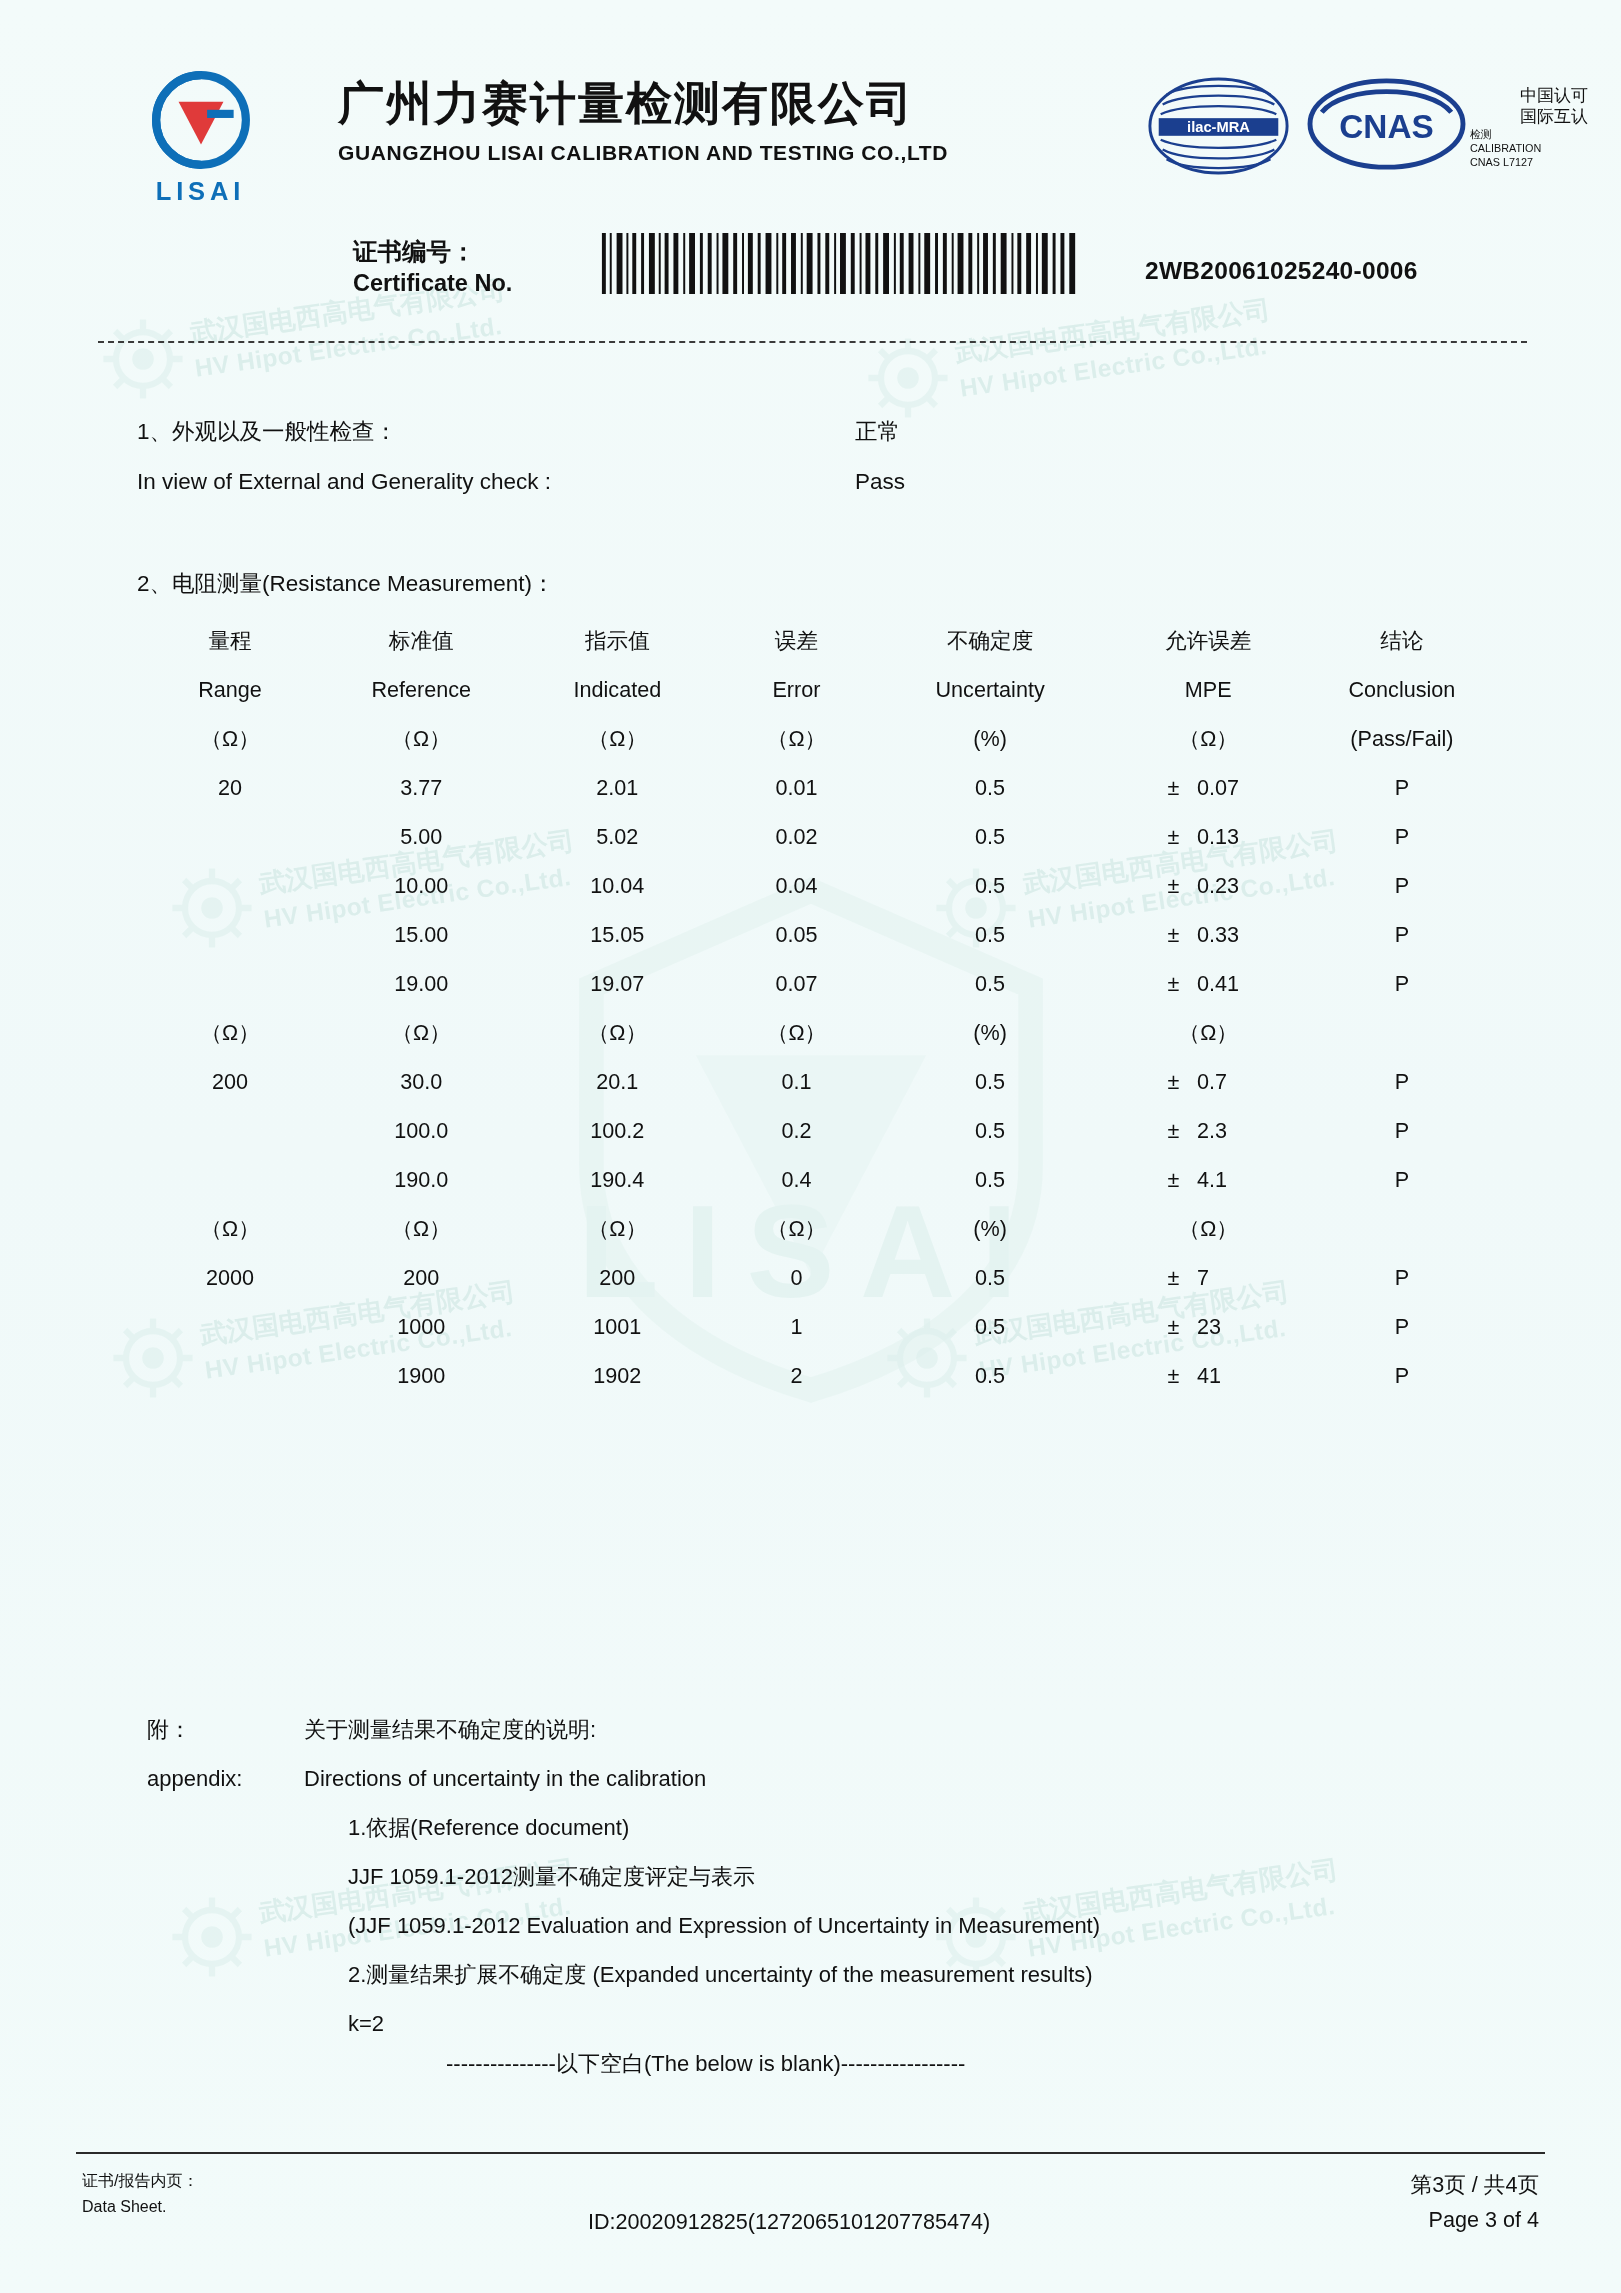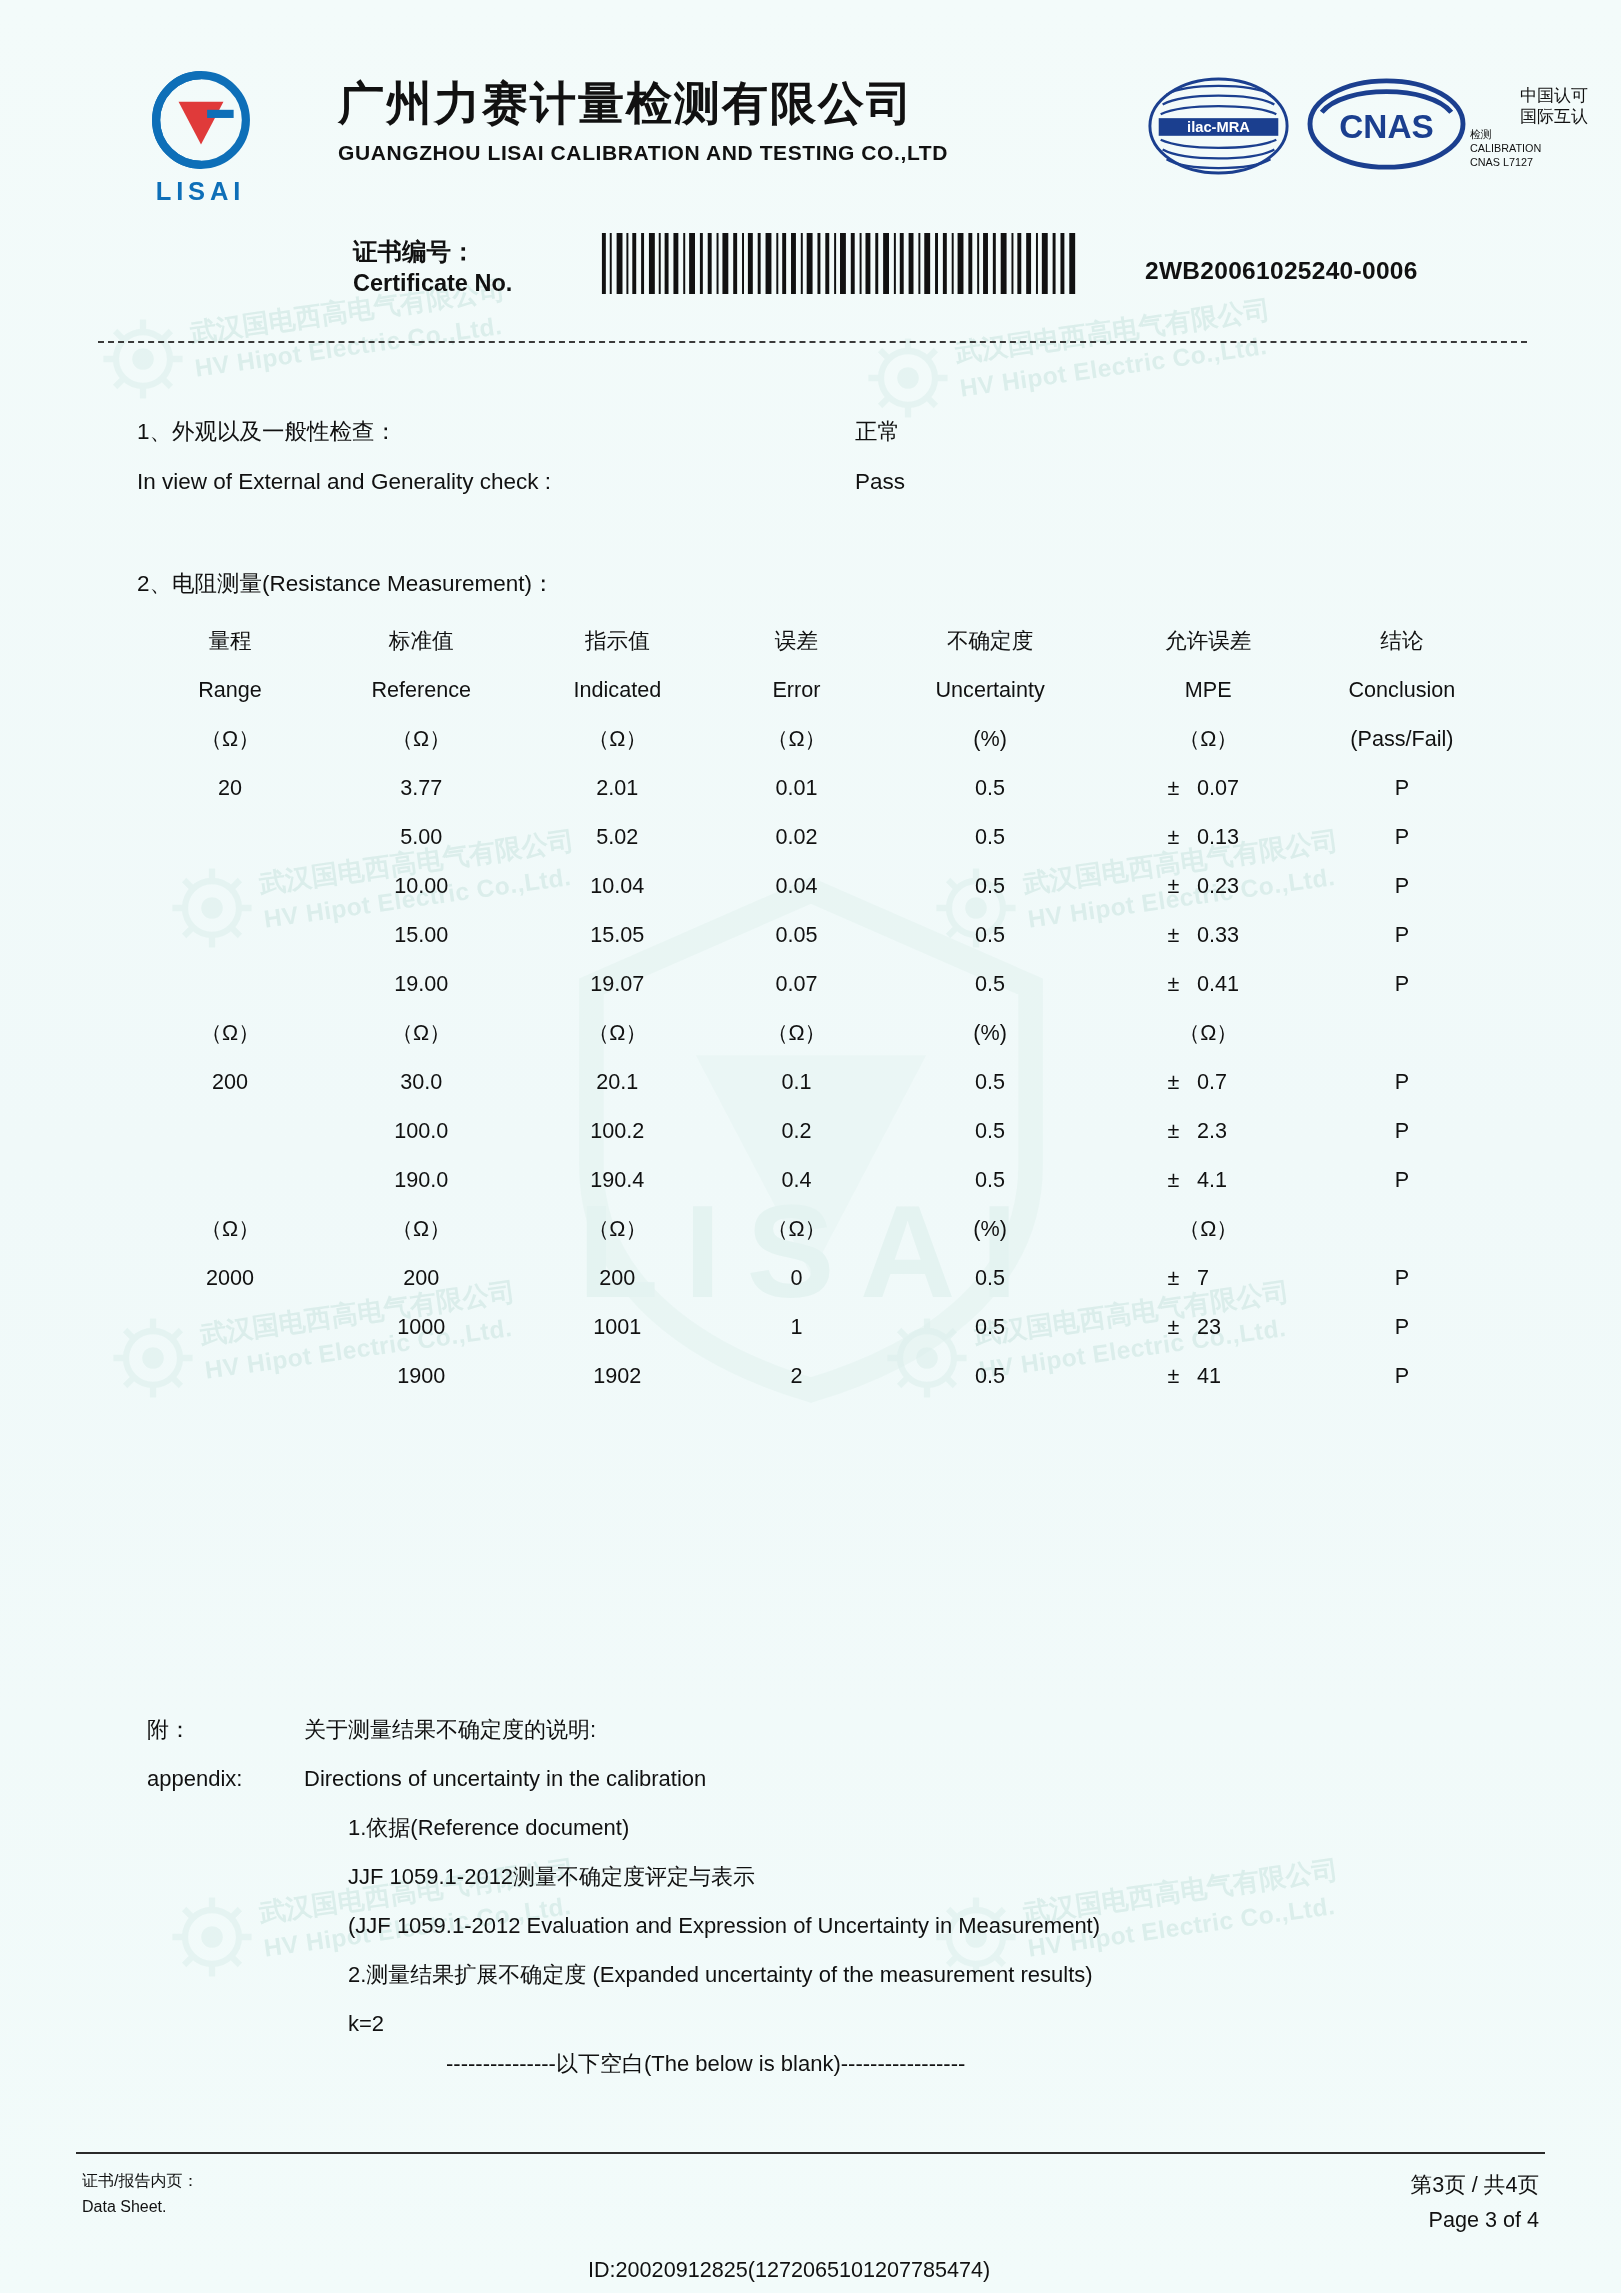--- a/index.html
+++ b/index.html
@@ -280,21 +280,20 @@
     font-size: 16px;
     color: #111;
     line-height: 1.6;
   }
   .f-center {
     position: absolute;
     left: 588px;
     top: 2209px;
     font-size: 21.6px;
     color: #111;
-    margin-top: 48px;
   }
   .f-right {
     position: absolute;
     right: 82px;
     top: 2168px;
     font-size: 21.6px;
     color: #111;
     line-height: 1.6;
     text-align: right;
   }

